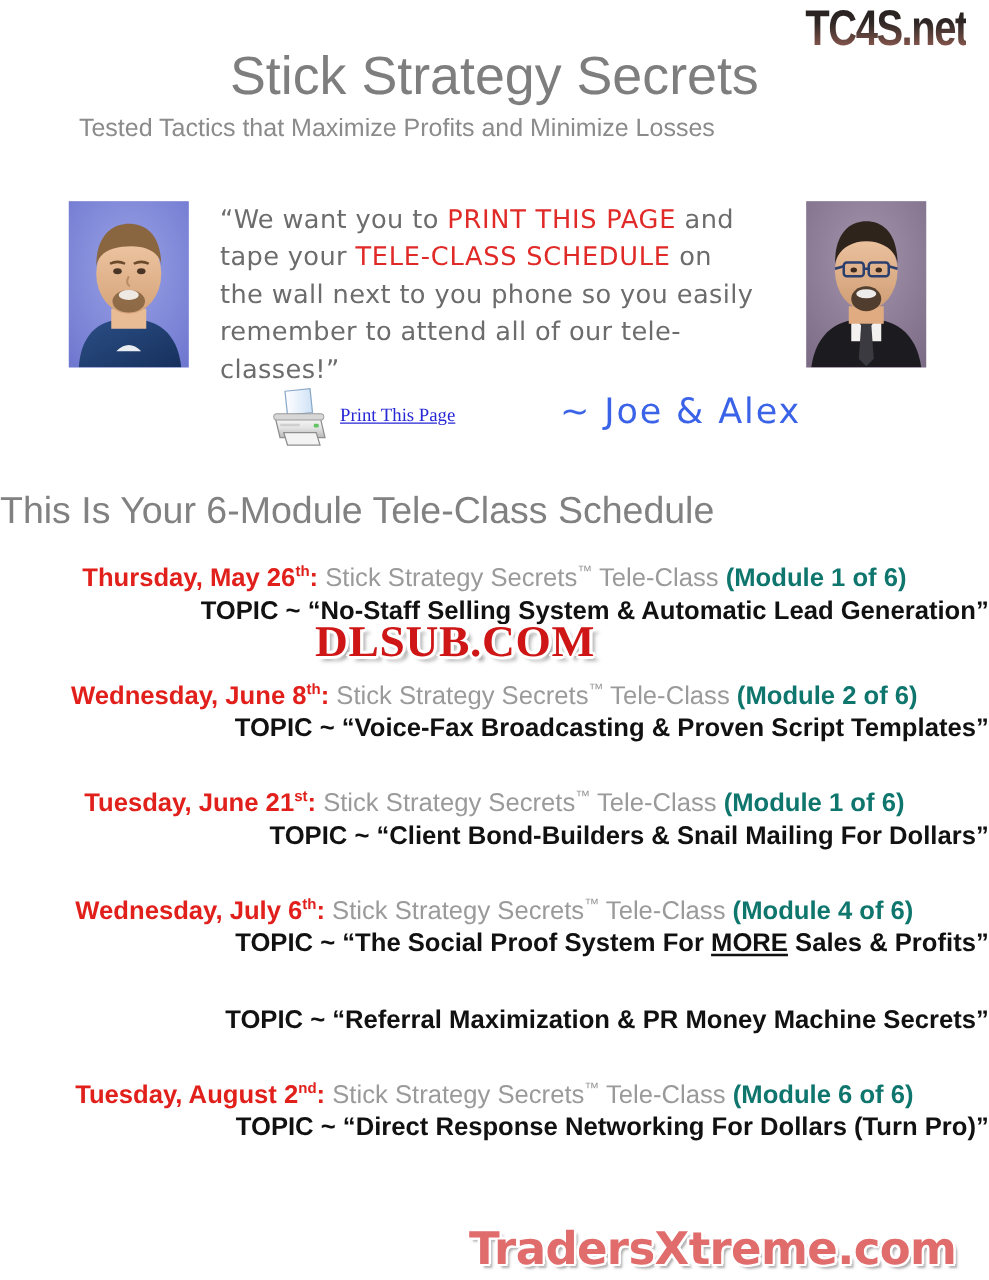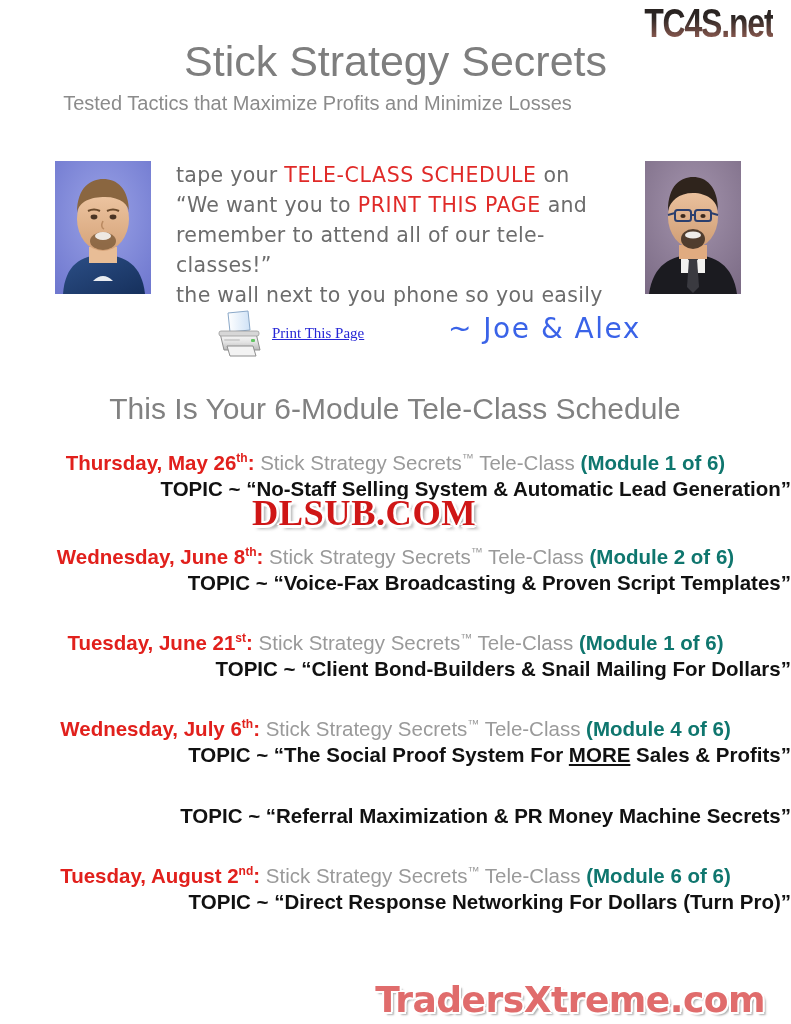--- a/index.html
+++ b/index.html
@@ -136,21 +136,20 @@
     letter-spacing: 1.5px;
     white-space: nowrap;
   }
 
   
   #schedule-heading {
     position: absolute;
     top: 392px;
     left: 0;
     width: 790px;
-    text-align: center;
     font-size: 30px;
     color: #818181;
   }
 
   #schedule-list {
     position: absolute;
     top: 450px;
     left: 0;
     width: 791px;
   }
@@ -296,24 +295,24 @@
       <path d="M46 54 h4"></path>
       <path d="M30 52 l-7 2"></path>
       <path d="M66 52 l7 2"></path>
     </g>
     <ellipse cx="38" cy="55" rx="2.6" ry="2" fill="#3b2a1d"></ellipse>
     <ellipse cx="58" cy="55" rx="2.6" ry="2" fill="#3b2a1d"></ellipse>
   </svg>
 </div>
 
 <div id="quote-text">
+  <div><span>“We want you to </span><span class="hl">PRINT THIS PAGE</span><span> and</span></div>
   <div><span>tape your </span><span class="hl">TELE-CLASS SCHEDULE</span><span> on</span></div>
-  <div><span>“We want you to </span><span class="hl">PRINT THIS PAGE</span><span> and</span></div>
+  <div>the wall next to you phone so you easily</div>
   <div>remember to attend all of our tele-classes!”</div>
-  <div>the wall next to you phone so you easily</div>
 </div>
 
 <div id="print-row">
   <svg id="printer-icon" viewBox="0 0 54 50">
     <defs>
       <linearGradient id="paperg" x1="0" y1="0" x2="1" y2="0">
         <stop offset="0%" stop-color="#ffffff"></stop>
         <stop offset="100%" stop-color="#cfe2f6"></stop>
       </linearGradient>
       <linearGradient id="bodyg" x1="0" y1="0" x2="0" y2="1">

